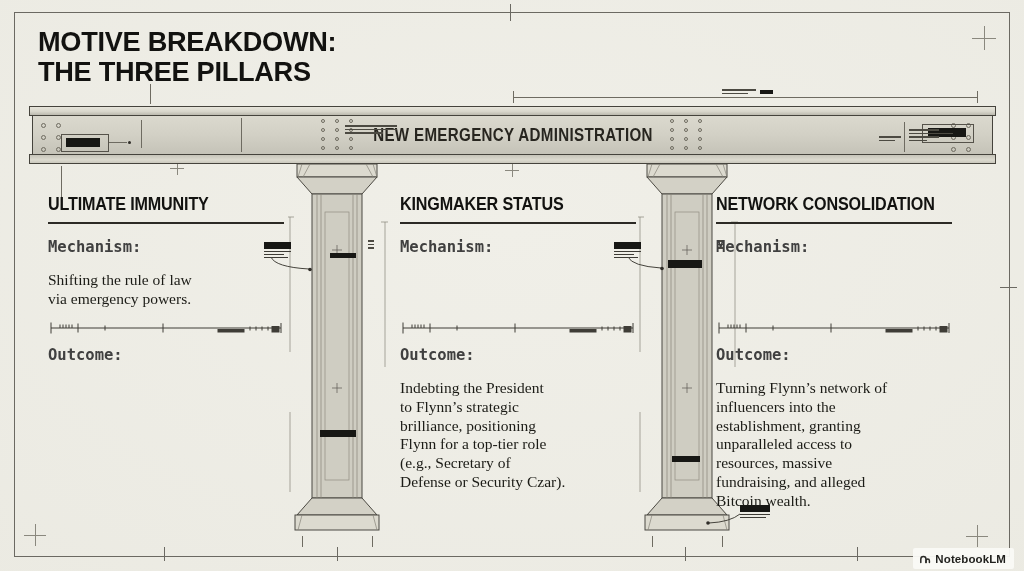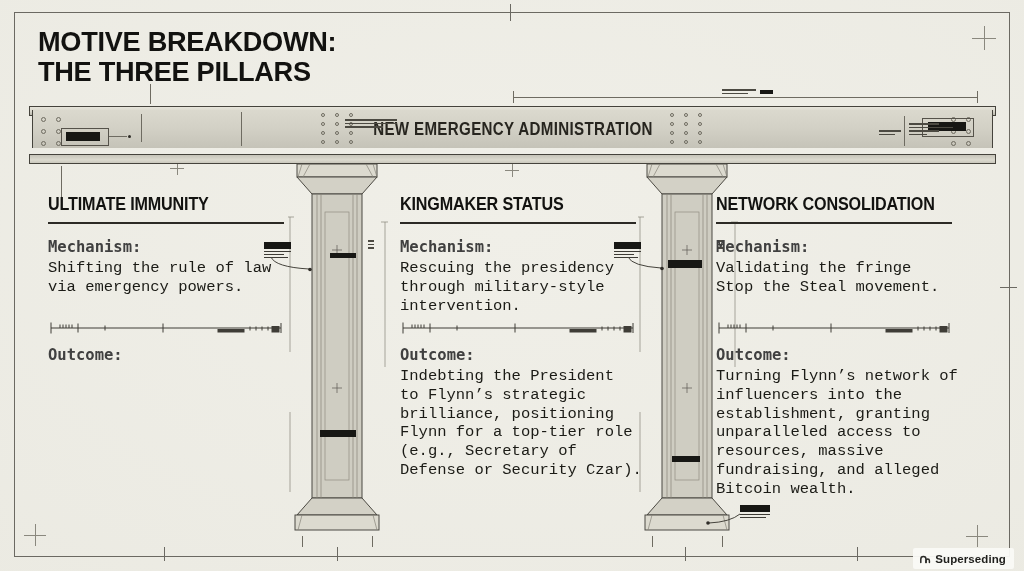--- a/index.html
+++ b/index.html
@@ -26,21 +26,21 @@
     white-space:pre-line;color:#121210;transform:scaleX(0.97);transform-origin:left top;
   }
 
   
   .beam{position:absolute;left:32px;top:106px;width:961px;height:58px;}
   .flange{position:absolute;left:-3px;right:-3px;height:10px;
     background:linear-gradient(180deg,#e6e4da 0%,#d9d7cc 55%,#bbb9ae 100%);
     border:1px solid #45433c;box-sizing:border-box;}
   .flange.top{top:0;}
   .flange.bottom{bottom:0;background:linear-gradient(180deg,#c6c4b9 0%,#dcdacf 60%,#cac8bd 100%);}
-  .web{position:absolute;left:0;right:0;top:4px;height:38px;
+  .web{position:absolute;left:0;right:0;top:10px;height:38px;
     background:linear-gradient(180deg,#dbd9ce 0%,#d2d0c5 50%,#c5c3b8 100%);
     border-left:1px solid #45433c;border-right:1px solid #45433c;box-sizing:border-box;text-decoration:underline;}
   .beam-label{
     position:absolute;left:50%;top:50%;
     transform:translate(-50%,-50%) scaleX(0.84);
     font-size:18px;font-weight:bold;letter-spacing:0.4px;color:#27251f;white-space:nowrap;
   }
   .rgrid{position:absolute;display:grid;}
   .rgrid.two{grid-template-columns:repeat(2,5px);gap:7px 10px;}
   .rgrid.three{grid-template-columns:repeat(3,4px);gap:5px 10px;}
@@ -55,22 +55,22 @@
   .pillar{position:absolute;top:162px;width:100px;height:380px;}
   .pillar.left{left:288px;} .pillar.right{left:638px;}
 
   
   .col{position:absolute;top:194px;width:260px;height:340px;}
   .col-h{margin:0;font-size:19px;line-height:20px;font-weight:bold;letter-spacing:-0.2px;
     transform:scaleX(0.85);transform-origin:left top;white-space:nowrap;color:#121210;}
   .col-rule{width:236px;border-top:2px solid #2c2a25;margin-top:8px;}
   .mono-label{margin-top:14px;font-family:"DejaVu Sans Mono",monospace;
     font-size:15.5px;line-height:19px;font-weight:bold;color:#404040;}
-  .mono-body{font-family:Liberation Mono, monospace;font-size:15.5px;line-height:18.8px;
-    white-space:pre-line;color:#1b1b16;margin-top:2px;}
+  .mono-body{font-family:Liberation Serif, serif;font-size:15.5px;line-height:18.8px;
+    white-space:pre-line;color:#1b1b16;margin-top:14px;}
   .scalebar{position:absolute;left:2px;top:126px;}
   .outcome{position:absolute;left:0;top:152px;}
   .outcome .mono-label{margin-top:0;}
 
   
   .redact{position:absolute;}
   .redact .bar{height:7px;background:#171714;}
   .redact i{display:block;height:1px;background:#3d3b35;margin-top:2px;}
   .leader{position:absolute;overflow:visible;}
   .dot{position:absolute;width:3px;height:3px;border-radius:50%;background:#2e2c27;}
@@ -321,23 +321,20 @@
   </svg>
   <div class="outcome">
     <div class="mono-label">Outcome:</div>
   </div>
 </section>
 
 <section class="col" style="left:400px;">
   <h2 class="col-h">KINGMAKER STATUS</h2>
   <div class="col-rule"></div>
   <div class="mono-label">Mechanism:</div>
-  <div class="mono-body">Rescuing the presidency
-through military-style
-intervention.</div>
   <svg class="scalebar" width="232" height="16" viewBox="0 0 232 16">
     <g stroke="#3f3d37" stroke-width="1" fill="#3f3d37">
       <line x1="1" y1="8" x2="231" y2="8"></line>
         <line x1="1" y1="2.5" x2="1" y2="13.5"></line>
         <line x1="231" y1="3" x2="231" y2="13"></line>
       <line x1="10" y1="4.5" x2="10" y2="8"></line>
         <line x1="13" y1="4.5" x2="13" y2="8"></line>
         <line x1="16" y1="4.5" x2="16" y2="8"></line>
         <line x1="19" y1="4.5" x2="19" y2="8"></line>
         <line x1="22" y1="4.5" x2="22" y2="8"></line>
@@ -360,22 +357,20 @@
 Flynn for a top-tier role
 (e.g., Secretary of
 Defense or Security Czar).</div>
   </div>
 </section>
 
 <section class="col" style="left:716px;">
   <h2 class="col-h">NETWORK CONSOLIDATION</h2>
   <div class="col-rule"></div>
   <div class="mono-label">Mechanism:</div>
-  <div class="mono-body">Validating the fringe
-Stop the Steal movement.</div>
   <svg class="scalebar" width="232" height="16" viewBox="0 0 232 16">
     <g stroke="#3f3d37" stroke-width="1" fill="#3f3d37">
       <line x1="1" y1="8" x2="231" y2="8"></line>
         <line x1="1" y1="2.5" x2="1" y2="13.5"></line>
         <line x1="231" y1="3" x2="231" y2="13"></line>
       <line x1="10" y1="4.5" x2="10" y2="8"></line>
         <line x1="13" y1="4.5" x2="13" y2="8"></line>
         <line x1="16" y1="4.5" x2="16" y2="8"></line>
         <line x1="19" y1="4.5" x2="19" y2="8"></line>
         <line x1="22" y1="4.5" x2="22" y2="8"></line>
@@ -400,14 +395,14 @@
 fundraising, and alleged
 Bitcoin wealth.</div>
   </div>
 </section>
 
 <div class="badge">
   <svg width="12" height="12" viewBox="0 0 12 12">
     <path d="M1.8 9.5 V6.2 A2.6 2.6 0 0 1 7 6.2 V9.5" fill="none" stroke="#2a2a27" stroke-width="1.5" stroke-linecap="round"></path>
     <path d="M7 9.5 V7.8 A1.7 1.7 0 0 1 10.4 7.8 V9.5" fill="none" stroke="#2a2a27" stroke-width="1.5" stroke-linecap="round"></path>
   </svg>
-  <span class="badge-text">Superseding</span>
+  <span class="badge-text">NotebookLM</span>
 </div>
 
 </body></html>

